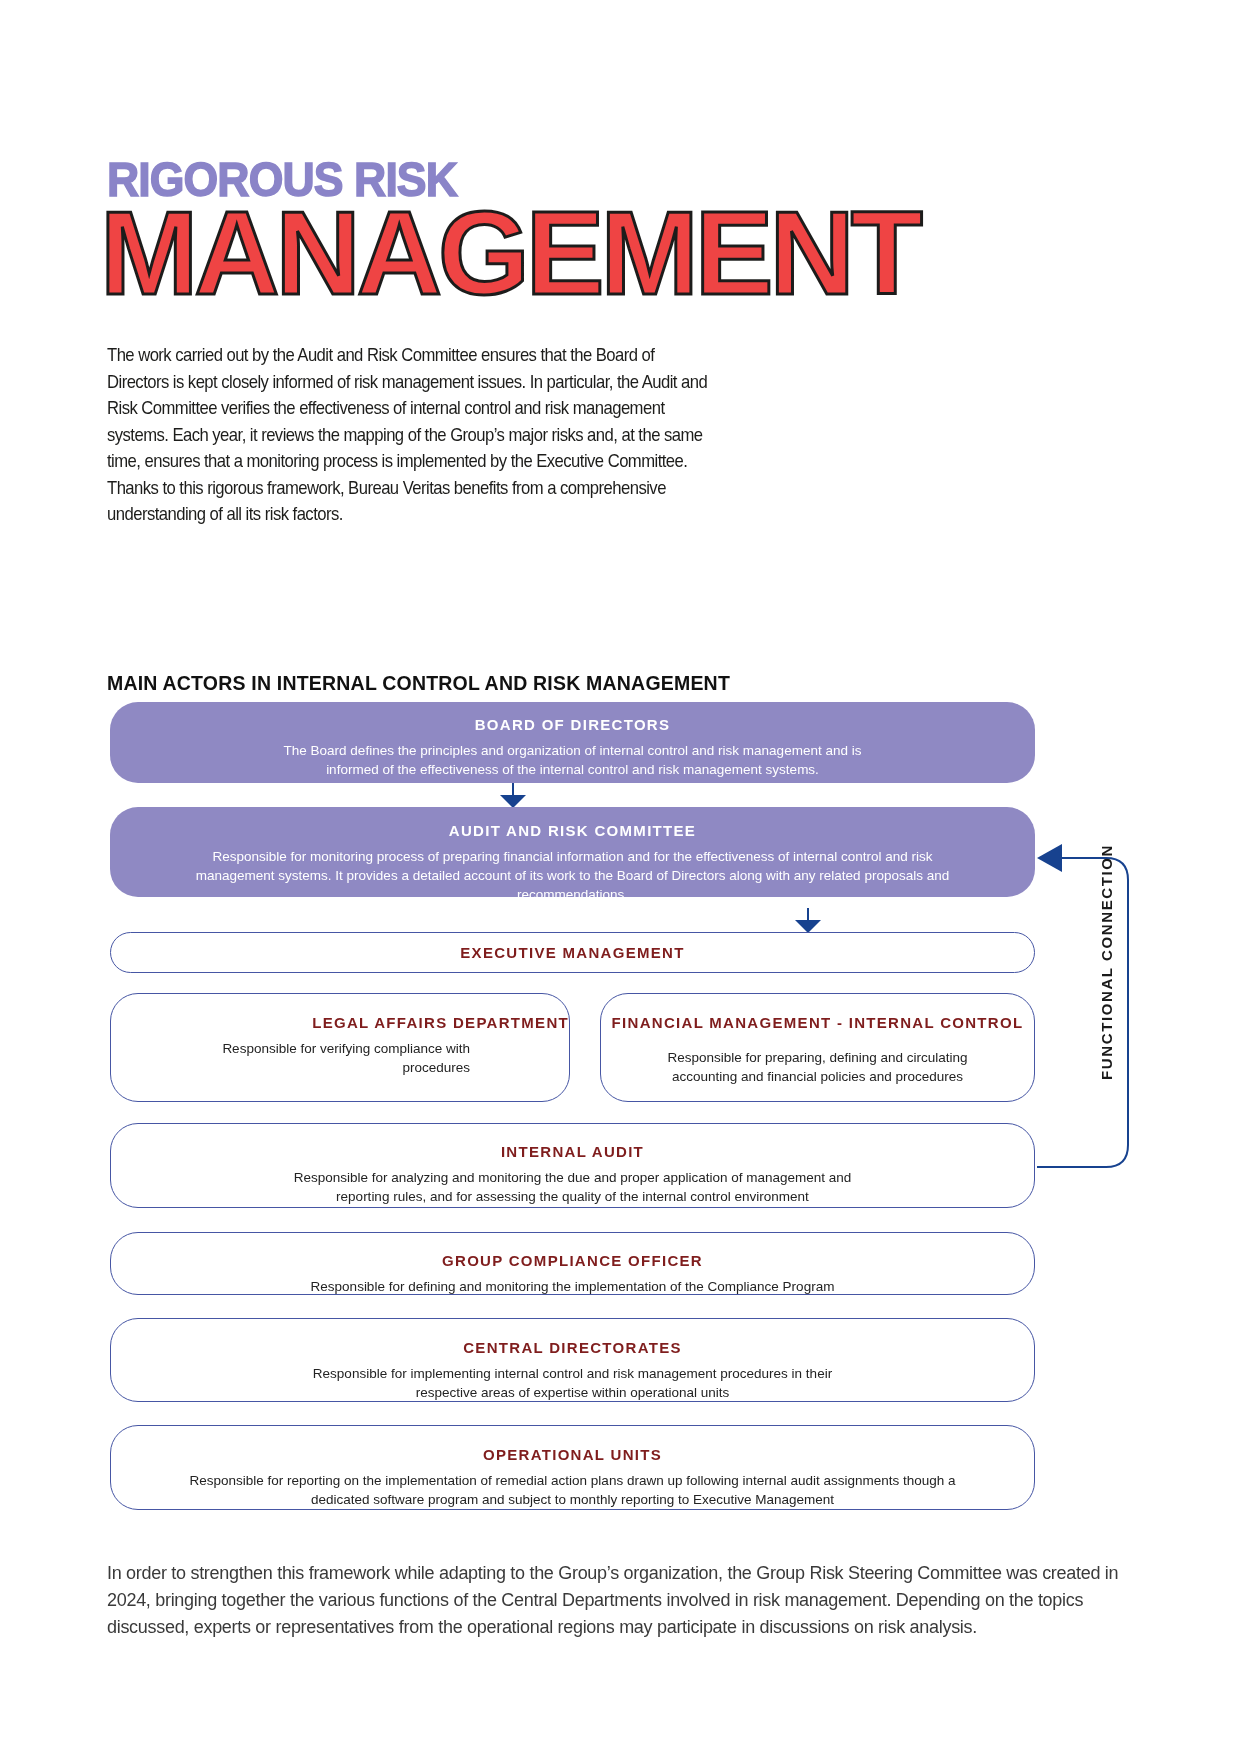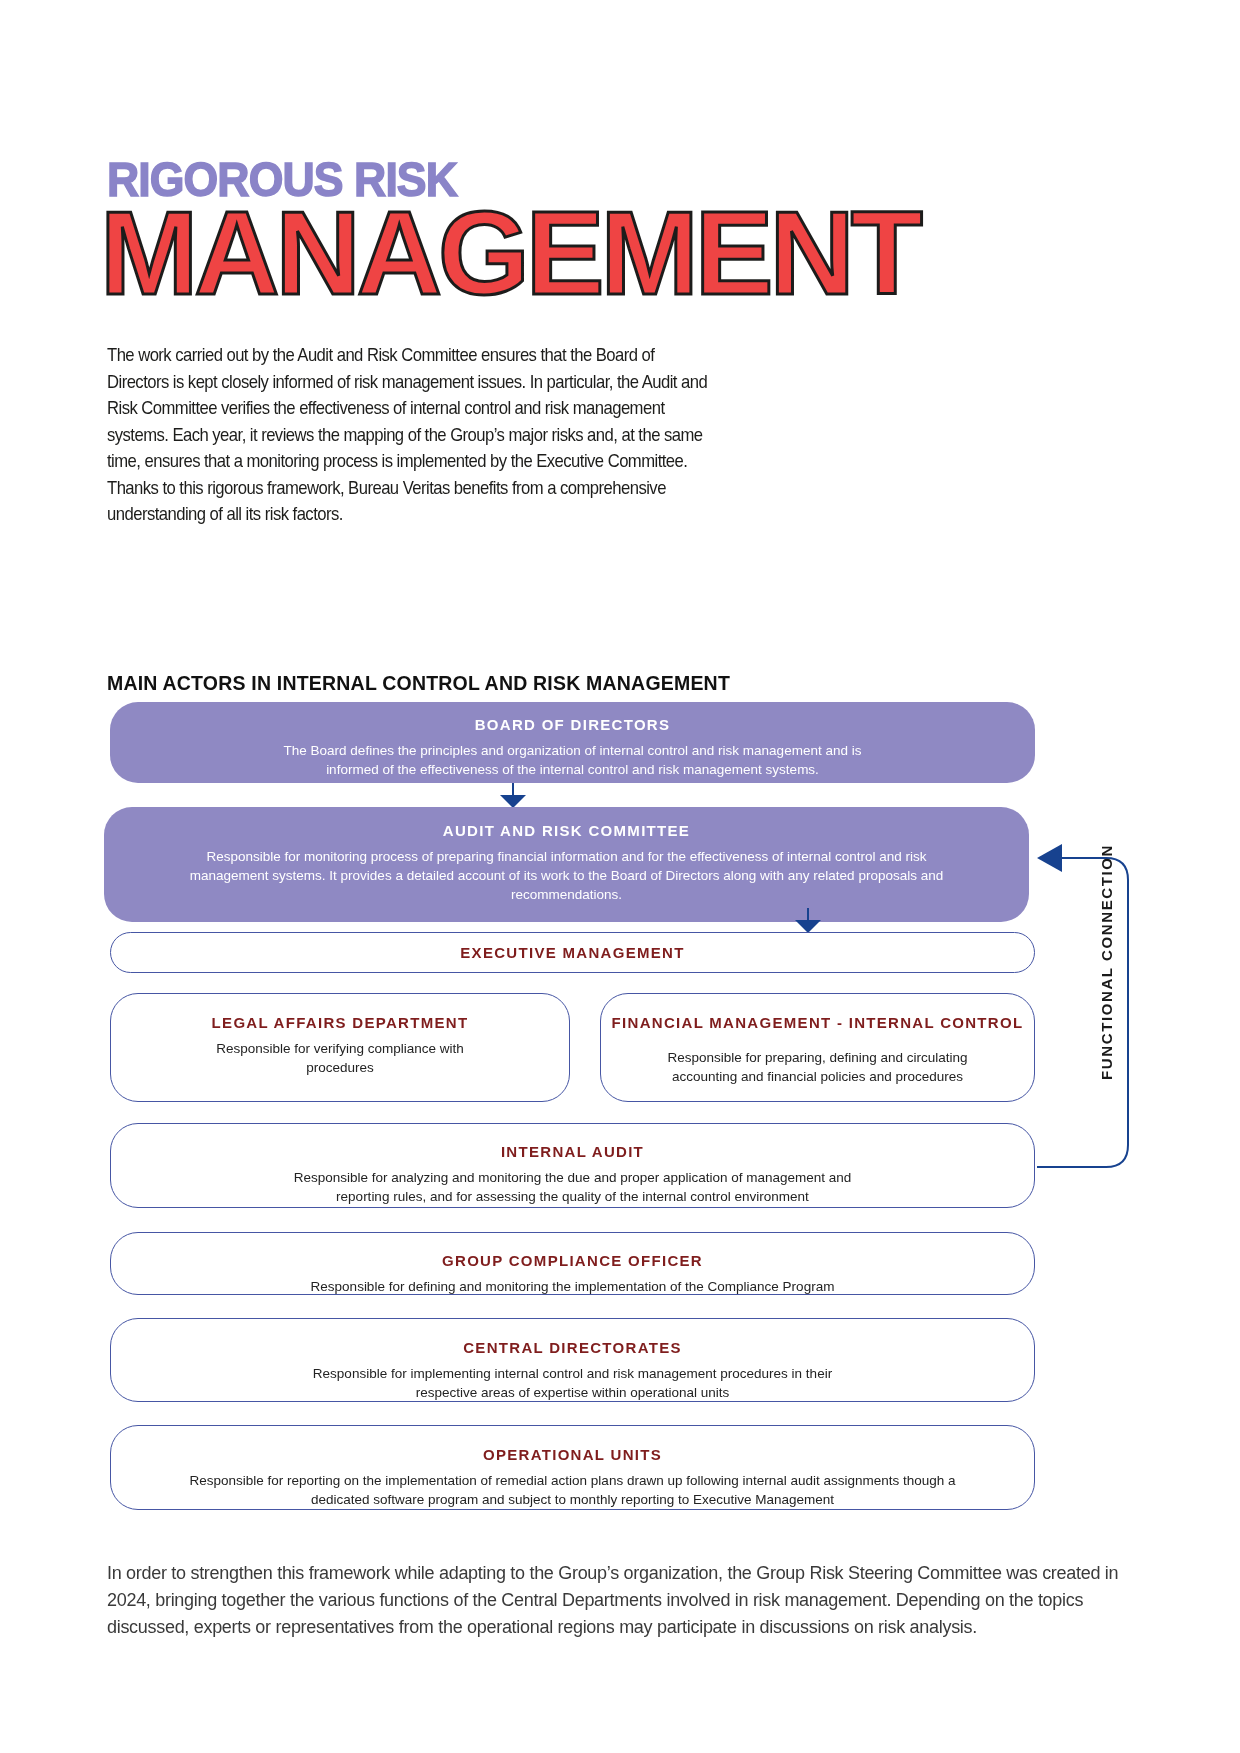--- a/index.html
+++ b/index.html
@@ -56,23 +56,23 @@
   }
   .filled .box-title { color:#ffffff; }
   .outlined .box-title { color:#7f1d1d; }
   .box-body {
     font-size:13.5px; line-height:19px; margin:7px auto 0;
   }
   .filled .box-body { color:#ffffff; }
   .outlined .box-body { color:#232323; }
 
   #box-board       { left:110px; top:702px;  width:925px; height:81px;  padding-top:14px; }
-  #box-audit       { left:104px; top:807px;  width:925px; height:115px; padding-top:15px; }
+  #box-audit       { left:110px; top:807px;  width:925px; height:90px; padding-top:15px; }
   #box-executive   { left:110px; top:932px;  width:925px; height:41px;  padding-top:11px; }
-  #box-legal       { left:110px; top:993px;  width:460px; height:109px; padding-top:20px; }
+  #box-legal       { left:110px; top:993px;  width:460px; height:109px; padding-top:20px;text-align:right; }
   #box-financial   { left:600px; top:993px;  width:435px; height:109px; padding-top:20px; }
   #box-internal    { left:110px; top:1123px; width:925px; height:85px;  padding-top:19px; }
   #box-compliance  { left:110px; top:1232px; width:925px; height:63px;  padding-top:19px; }
   #box-central     { left:110px; top:1318px; width:925px; height:84px;  padding-top:20px; }
   #box-operational { left:110px; top:1425px; width:925px; height:85px;  padding-top:20px; }
 
   #box-board .box-body       { max-width:620px; }
   #box-audit .box-body       { max-width:780px; }
   #box-legal .box-body       { max-width:260px; }
   #box-financial .box-body   { max-width:350px; margin-top:16px; }

